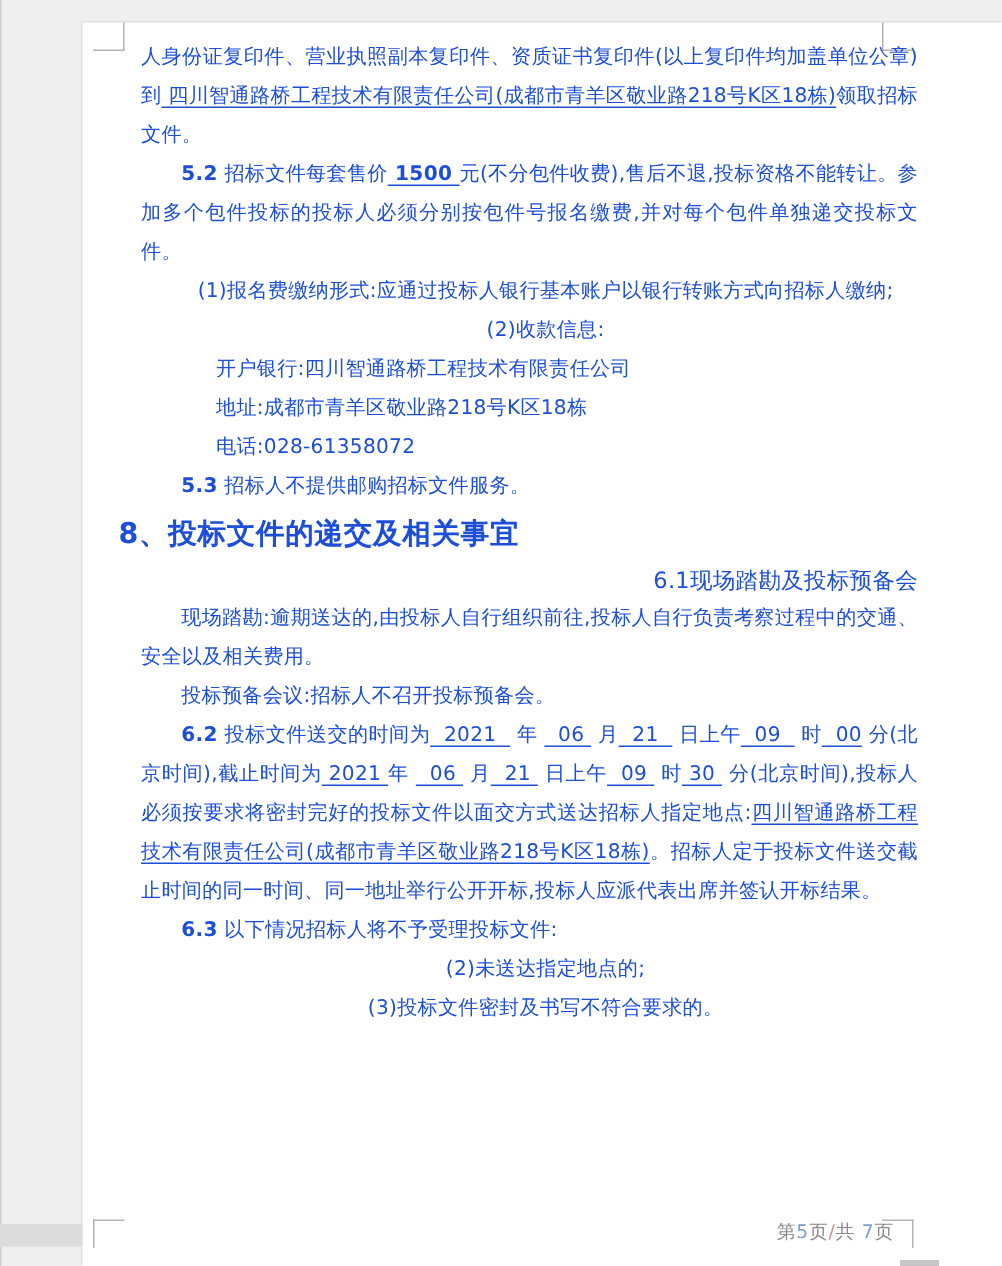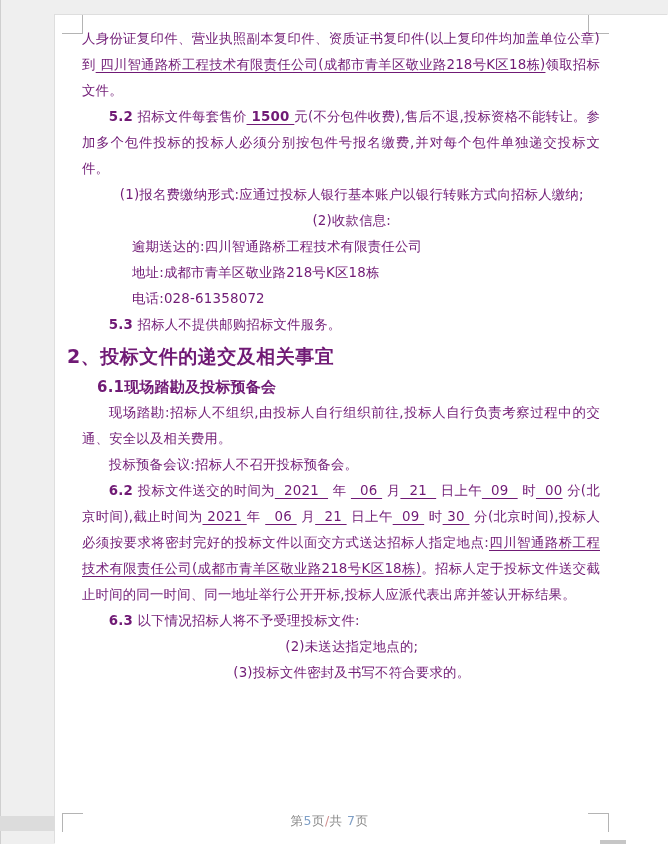--- a/index.html
+++ b/index.html
@@ -11,33 +11,33 @@
   .left-edge{position:absolute;left:0;top:0;width:1px;height:844px;background:#cfcfcf}
   .paper{
     position:absolute;left:55px;top:15px;width:613px;height:829px;
     background:#ffffff;box-shadow:-1px -1px 0 #dedede;
   }
   .crop{position:absolute;width:20px;height:18px;border:0 solid #b4b4b4}
   .crop.tl{left:62px;top:15px;border-right-width:1px;border-bottom-width:1px}
   .crop.tr{left:588px;top:15px;border-left-width:1px;border-bottom-width:1px}
   .crop.bl{left:62px;top:813px;border-left-width:1px;border-top-width:1px}
   .crop.br{left:588px;top:813px;border-right-width:1px;border-top-width:1px}
-  .content{position:absolute;left:67px;top:26px;width:533px;color:#701a75}
+  .content{position:absolute;left:79px;top:26px;width:533px;color:#1d4ed8}
   .blk{margin:0;font-size:13.4px;line-height:26px;text-align:justify;letter-spacing:0.2px}
   .cont{padding-left:15px}
   .p{padding-left:15px;text-indent:2em}
   .item{padding-left:15px;text-indent:1.6em;text-align:center}
   .detail{padding-left:65px;text-align:left}
   .h1{font-size:19px;font-weight:bold;line-height:32px;padding:2px 0 2px 0;text-align:left;letter-spacing:0.5px}
-  .h2{font-size:15px;font-weight:bold;line-height:26px;padding-left:30px;text-align:left}
+  .h2{font-size:15px;font-weight:normal;line-height:26px;padding-left:30px;text-align:right}
   .b{font-weight:bold}
   .u{text-decoration:underline;text-underline-offset:3px}
   .footer{
     position:absolute;left:63px;top:812px;width:533px;
-    text-align:center;font-size:12.5px;line-height:18px;letter-spacing:0.5px;
+    text-align:right;font-size:12.5px;line-height:18px;letter-spacing:0.5px;
   }
   .fc-gray{color:#8a8a8a}
   .fc-blue{color:#7f9fc6}
   .fc-red{color:#cf8f8f}
   .hscroll-fragment{position:absolute;left:0;top:816px;width:55px;height:15px;background:#dcdcdc}
   .bottom-dash{position:absolute;left:600px;top:840px;width:26px;height:4px;background:#c6c6c6}
 </style>
 </head>
 <body>
 
@@ -48,27 +48,27 @@
   <div class="crop tl"></div>
   <div class="crop tr"></div>
   <div class="crop bl"></div>
   <div class="crop br"></div>
 
   <div class="content">
       <div class="blk cont"><span>人身份证复印件、营业执照副本复印件、资质证书复印件(以上复印件均加盖单位公章)到</span><span class="u">&nbsp;四川智通路桥工程技术有限责任公司(成都市青羊区敬业路218号K区18栋)</span><span>领取招标文件。</span></div>
       <div class="blk p"><span class="b">5.2</span><span> 招标文件每套售价</span><span class="b u">&nbsp;1500&nbsp;</span><span>元(不分包件收费),售后不退,投标资格不能转让。参加多个包件投标的投标人必须分别按包件号报名缴费,并对每个包件单独递交投标文件。</span></div>
       <div class="blk item"><span>(1)报名费缴纳形式:应通过投标人银行基本账户以银行转账方式向招标人缴纳;</span></div>
       <div class="blk item"><span>(2)收款信息:</span></div>
-      <div class="blk detail"><span>逾期送达的:四川智通路桥工程技术有限责任公司</span></div>
+      <div class="blk detail"><span>开户银行:四川智通路桥工程技术有限责任公司</span></div>
       <div class="blk detail"><span>地址:成都市青羊区敬业路218号K区18栋</span></div>
       <div class="blk detail"><span>电话:028-61358072</span></div>
       <div class="blk p"><span class="b">5.3</span><span> 招标人不提供邮购招标文件服务。</span></div>
-      <div class="blk h1"><span>2、投标文件的递交及相关事宜</span></div>
+      <div class="blk h1"><span>8、投标文件的递交及相关事宜</span></div>
       <div class="blk h2"><span>6.1现场踏勘及投标预备会</span></div>
-      <div class="blk p"><span>现场踏勘:招标人不组织,由投标人自行组织前往,投标人自行负责考察过程中的交通、安全以及相关费用。</span></div>
+      <div class="blk p"><span>现场踏勘:逾期送达的,由投标人自行组织前往,投标人自行负责考察过程中的交通、安全以及相关费用。</span></div>
       <div class="blk p"><span>投标预备会议:招标人不召开投标预备会。</span></div>
       <div class="blk p"><span class="b">6.2</span><span> 投标文件送交的时间为</span><span class="u">&nbsp;&nbsp;2021&nbsp;&nbsp;</span><span> 年 </span><span class="u">&nbsp;&nbsp;06&nbsp;</span><span> 月</span><span class="u">&nbsp;&nbsp;21&nbsp;&nbsp;</span><span> 日上午</span><span class="u">&nbsp;&nbsp;09&nbsp;&nbsp;</span><span> 时</span><span class="u">&nbsp;&nbsp;00</span><span> 分(北京时间),截止时间为</span><span class="u">&nbsp;2021&nbsp;</span><span>年 </span><span class="u">&nbsp;&nbsp;06&nbsp;</span><span> 月</span><span class="u">&nbsp;&nbsp;21&nbsp;</span><span> 日上午</span><span class="u">&nbsp;&nbsp;09&nbsp;</span><span> 时</span><span class="u">&nbsp;30&nbsp;</span><span> 分(北京时间),投标人必须按要求将密封完好的投标文件以面交方式送达招标人指定地点:</span><span class="u">四川智通路桥工程技术有限责任公司(成都市青羊区敬业路218号K区18栋)</span><span>。招标人定于投标文件送交截止时间的同一时间、同一地址举行公开开标,投标人应派代表出席并签认开标结果。</span></div>
       <div class="blk p"><span class="b">6.3</span><span> 以下情况招标人将不予受理投标文件:</span></div>
       <div class="blk item"><span>(2)未送达指定地点的;</span></div>
       <div class="blk item"><span>(3)投标文件密封及书写不符合要求的。</span></div>
     </div>
 
   <div class="footer"><span class="fc-gray">第</span><span class="fc-blue">5</span><span class="fc-gray">页</span><span class="fc-red">/</span><span class="fc-gray">共 </span><span class="fc-blue">7</span><span class="fc-gray">页</span></div>
 
   <div class="hscroll-fragment"></div>

